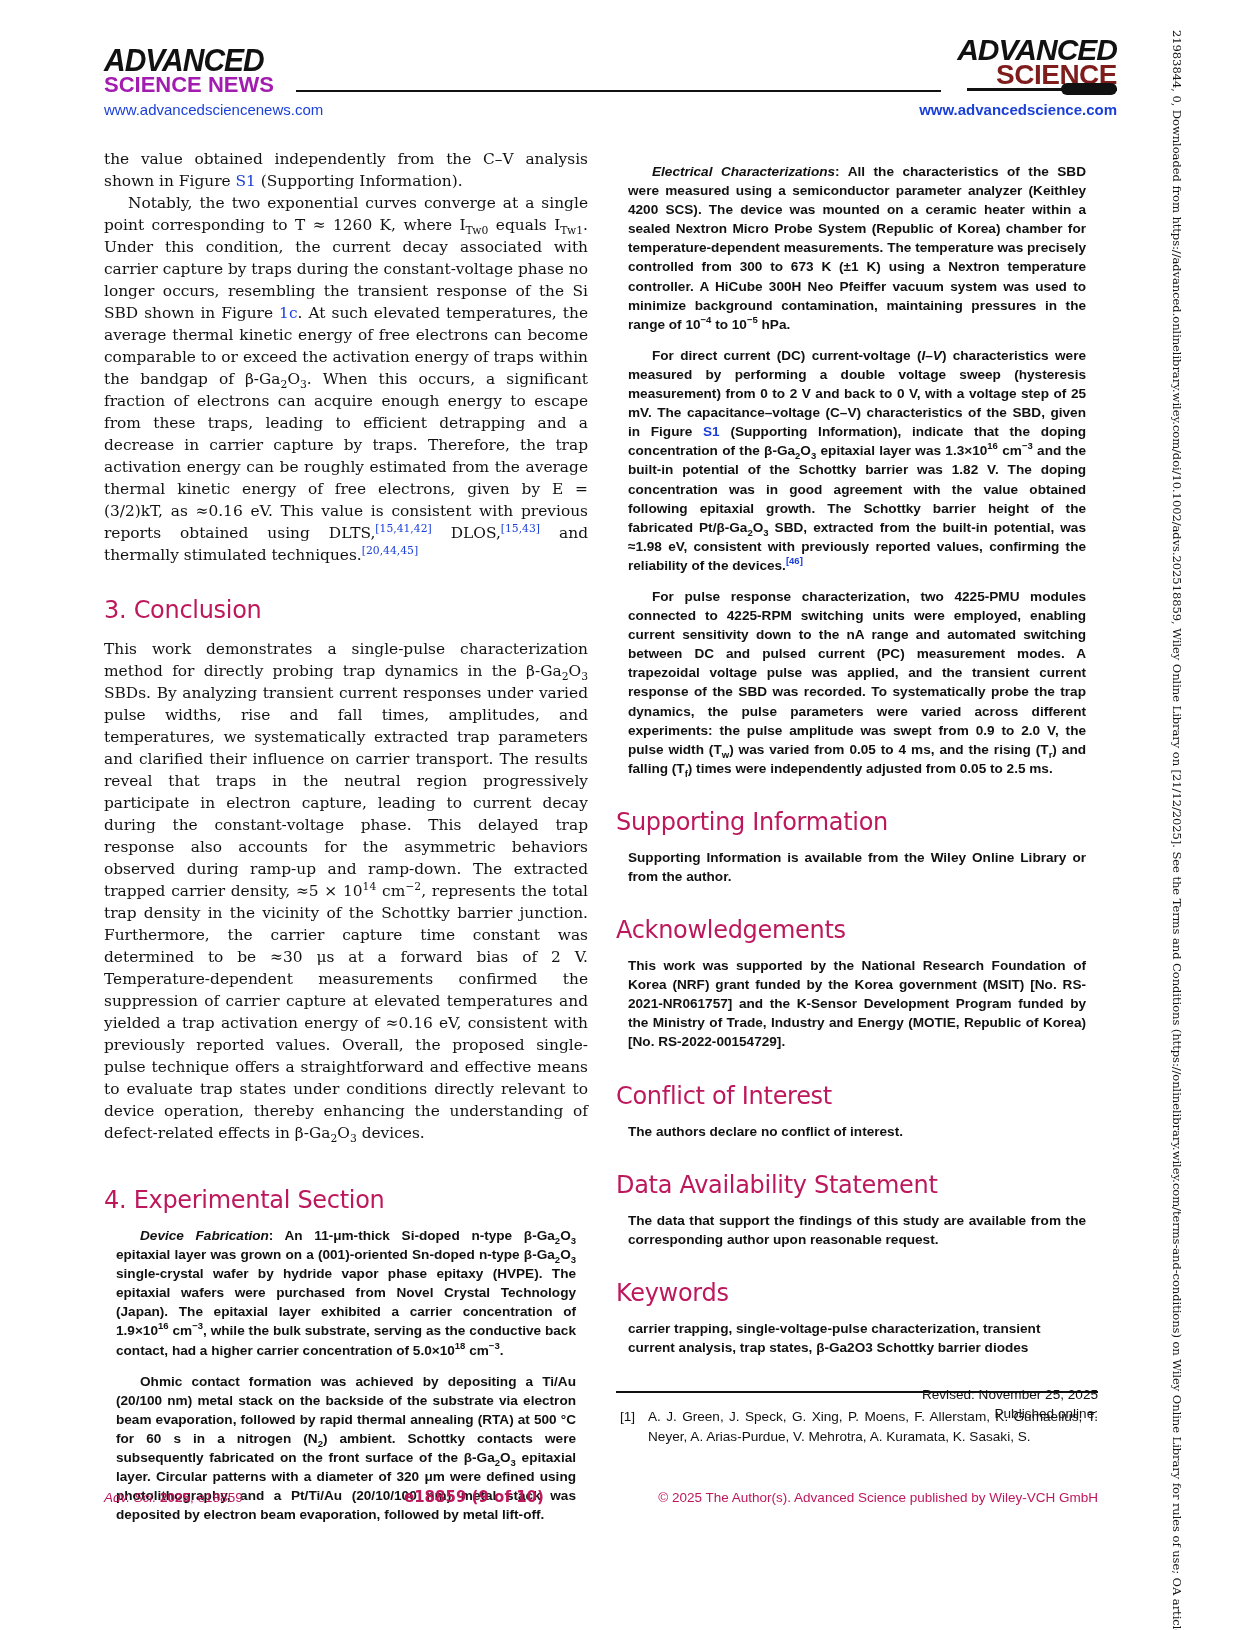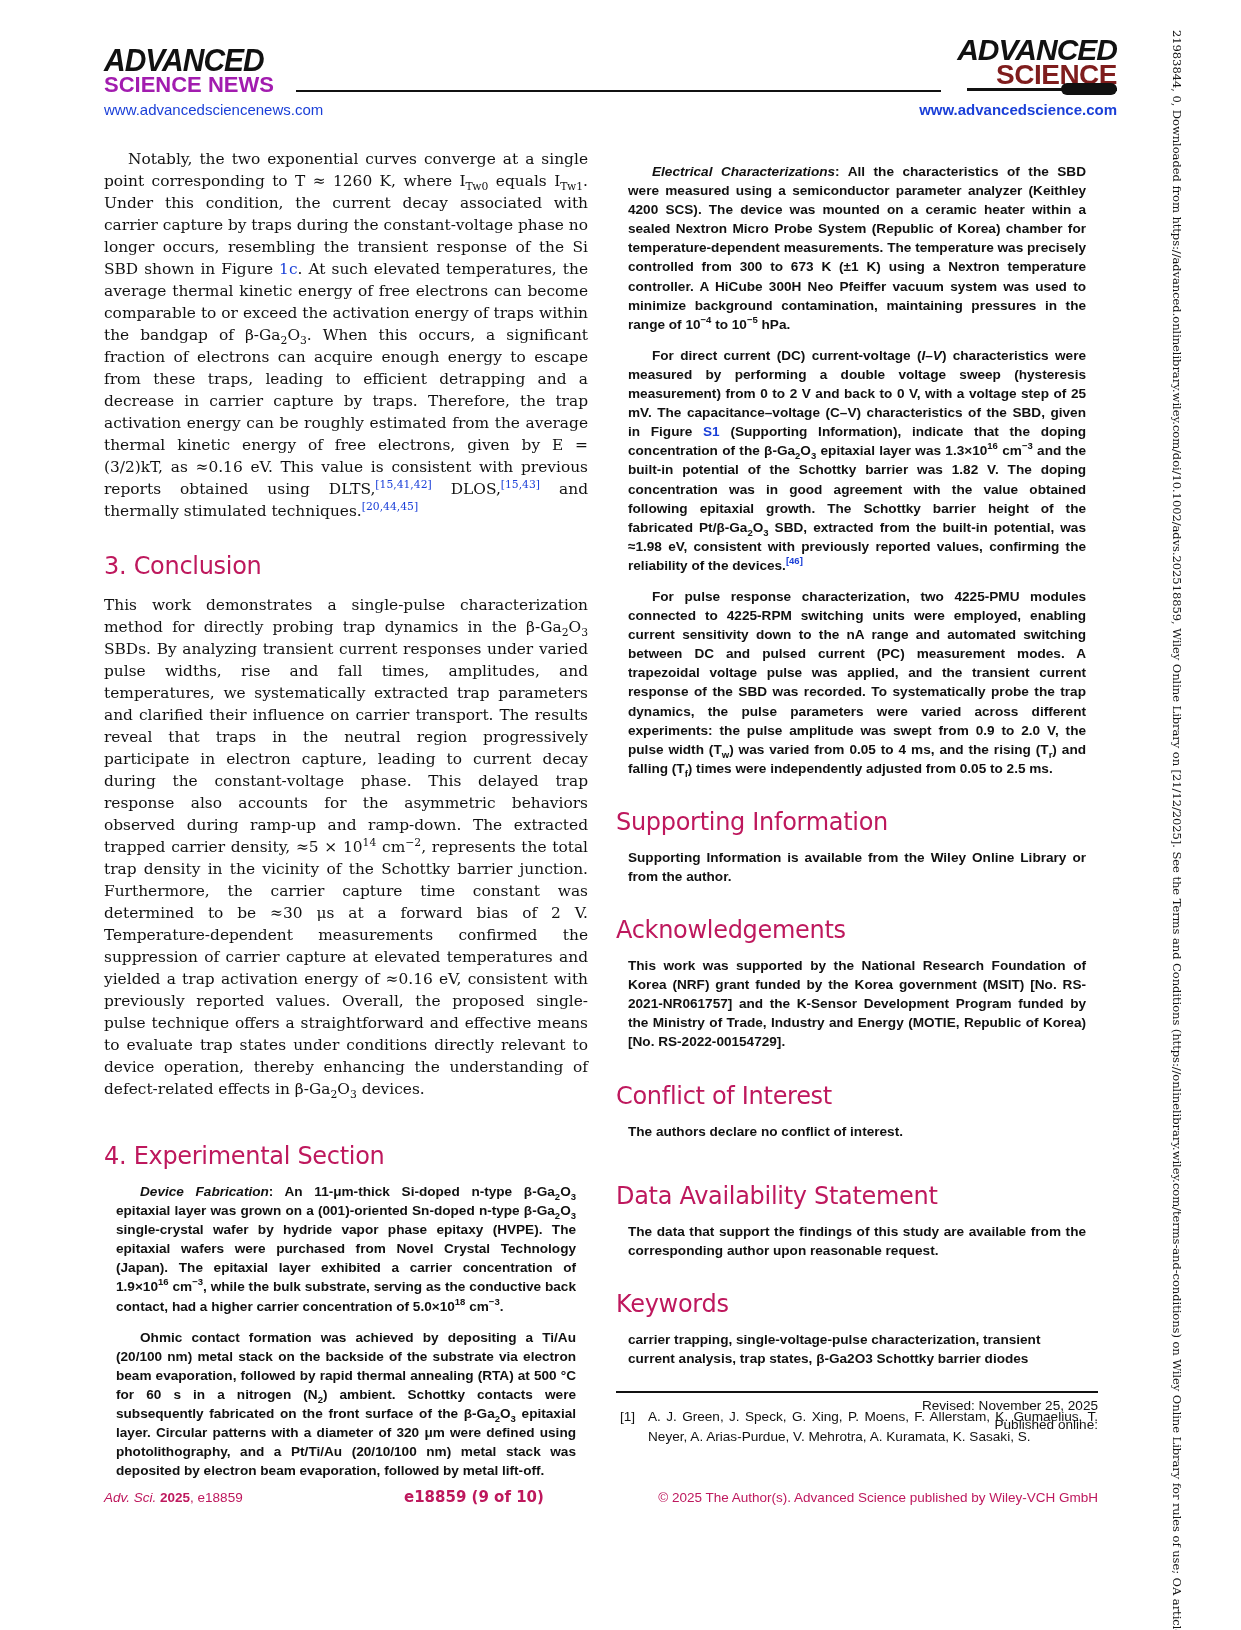--- a/index.html
+++ b/index.html
@@ -59,20 +59,23 @@
   <div class="logo-r-adv">ADVANCED</div>
   <div class="logo-r-sci">SCIENCE</div>
 </div>
 <div class="logo-r-bar"></div>
 <div class="logo-r-pill"></div>
 <a class="hdr-url-right">www.advancedscience.com</a>
 
 <div class="vmargin">21983844, 0, Downloaded from https://advanced.onlinelibrary.wiley.com/doi/10.1002/advs.202518859, Wiley Online Library on [21/12/2025]. See the Terms and Conditions (https://onlinelibrary.wiley.com/terms-and-conditions) on Wiley Online Library for rules of use; OA articles are governed by the applicable Creative Commons License</div>
 
 <div class="col-left">
+  <p class="p-serif">
+    <span>the value obtained independently from the C–V analysis shown in Figure </span><a class="link">S1</a><span> (Supporting Information).</span>
+  </p>
   <p class="p-serif indent">
     <span>Notably, the two exponential curves converge at a single point corresponding to T ≈ 1260 K, where I</span><sub>Tw0</sub><span> equals I</span><sub>Tw1</sub><span>. Under this condition, the current decay associated with carrier capture by traps during the constant-voltage phase no longer occurs, resembling the transient response of the Si SBD shown in Figure </span><a class="link">1c</a><span>. At such elevated temperatures, the average thermal kinetic energy of free electrons can become comparable to or exceed the activation energy of traps within the bandgap of β-Ga</span><sub>2</sub><span>O</span><sub>3</sub><span>. When this occurs, a significant fraction of electrons can acquire enough energy to escape from these traps, leading to efficient detrapping and a decrease in carrier capture by traps. Therefore, the trap activation energy can be roughly estimated from the average thermal kinetic energy of free electrons, given by E = (3/2)kT, as ≈0.16 eV. This value is consistent with previous reports obtained using DLTS,</span><a class="cite">[15,41,42]</a><span> DLOS,</span><a class="cite">[15,43]</a><span> and thermally stimulated techniques.</span><a class="cite">[20,44,45]</a>
   </p>
 
   <h2 class="h2" style="margin-top:30px; margin-bottom:14px;">3. Conclusion</h2>
   <p class="p-serif">
     <span>This work demonstrates a single-pulse characterization method for directly probing trap dynamics in the β-Ga</span><sub>2</sub><span>O</span><sub>3</sub><span> SBDs. By analyzing transient current responses under varied pulse widths, rise and fall times, amplitudes, and temperatures, we systematically extracted trap parameters and clarified their influence on carrier transport. The results reveal that traps in the neutral region progressively participate in electron capture, leading to current decay during the constant-voltage phase. This delayed trap response also accounts for the asymmetric behaviors observed during ramp-up and ramp-down. The extracted trapped carrier density, ≈5 × 10</span><sup>14</sup><span> cm</span><sup>−2</sup><span>, represents the total trap density in the vicinity of the Schottky barrier junction. Furthermore, the carrier capture time constant was determined to be ≈30 μs at a forward bias of 2 V. Temperature-dependent measurements confirmed the suppression of carrier capture at elevated temperatures and yielded a trap activation energy of ≈0.16 eV, consistent with previously reported values. Overall, the proposed single-pulse technique offers a straightforward and effective means to evaluate trap states under conditions directly relevant to device operation, thereby enhancing the understanding of defect-related effects in β-Ga</span><sub>2</sub><span>O</span><sub>3</sub><span> devices.</span>
   </p>
 
   <h2 class="h2" style="margin-top:42px; margin-bottom:12px;">4. Experimental Section</h2>
@@ -97,21 +100,21 @@
 
   <h2 class="h2" style="margin-top:30px; margin-bottom:12px;">Supporting Information</h2>
   <p class="p-sans">Supporting Information is available from the Wiley Online Library or from the author.</p>
 
   <h2 class="h2" style="margin-top:30px; margin-bottom:12px;">Acknowledgements</h2>
   <p class="p-sans">This work was supported by the National Research Foundation of Korea (NRF) grant funded by the Korea government (MSIT) [No. RS-2021-NR061757] and the K-Sensor Development Program funded by the Ministry of Trade, Industry and Energy (MOTIE, Republic of Korea) [No. RS-2022-00154729].</p>
 
   <h2 class="h2" style="margin-top:30px; margin-bottom:12px;">Conflict of Interest</h2>
   <p class="p-sans">The authors declare no conflict of interest.</p>
 
-  <h2 class="h2" style="margin-top:41px; margin-bottom:12px;">Data Availability Statement</h2>
+  <h2 class="h2" style="margin-top:30px; margin-bottom:12px;">Data Availability Statement</h2>
   <p class="p-sans">The data that support the findings of this study are available from the corresponding author upon reasonable request.</p>
 
   <h2 class="h2" style="margin-top:30px; margin-bottom:12px;">Keywords</h2>
   <p class="p-sans" style="text-align:left;">carrier trapping, single-voltage-pulse characterization, transient current analysis, trap states, β-Ga2O3 Schottky barrier diodes</p>
 
   <div class="dates" style="margin-top:28px;">
     <div>Revised: November 25, 2025</div>
     <div>Published online:</div>
   </div>
 </div>

